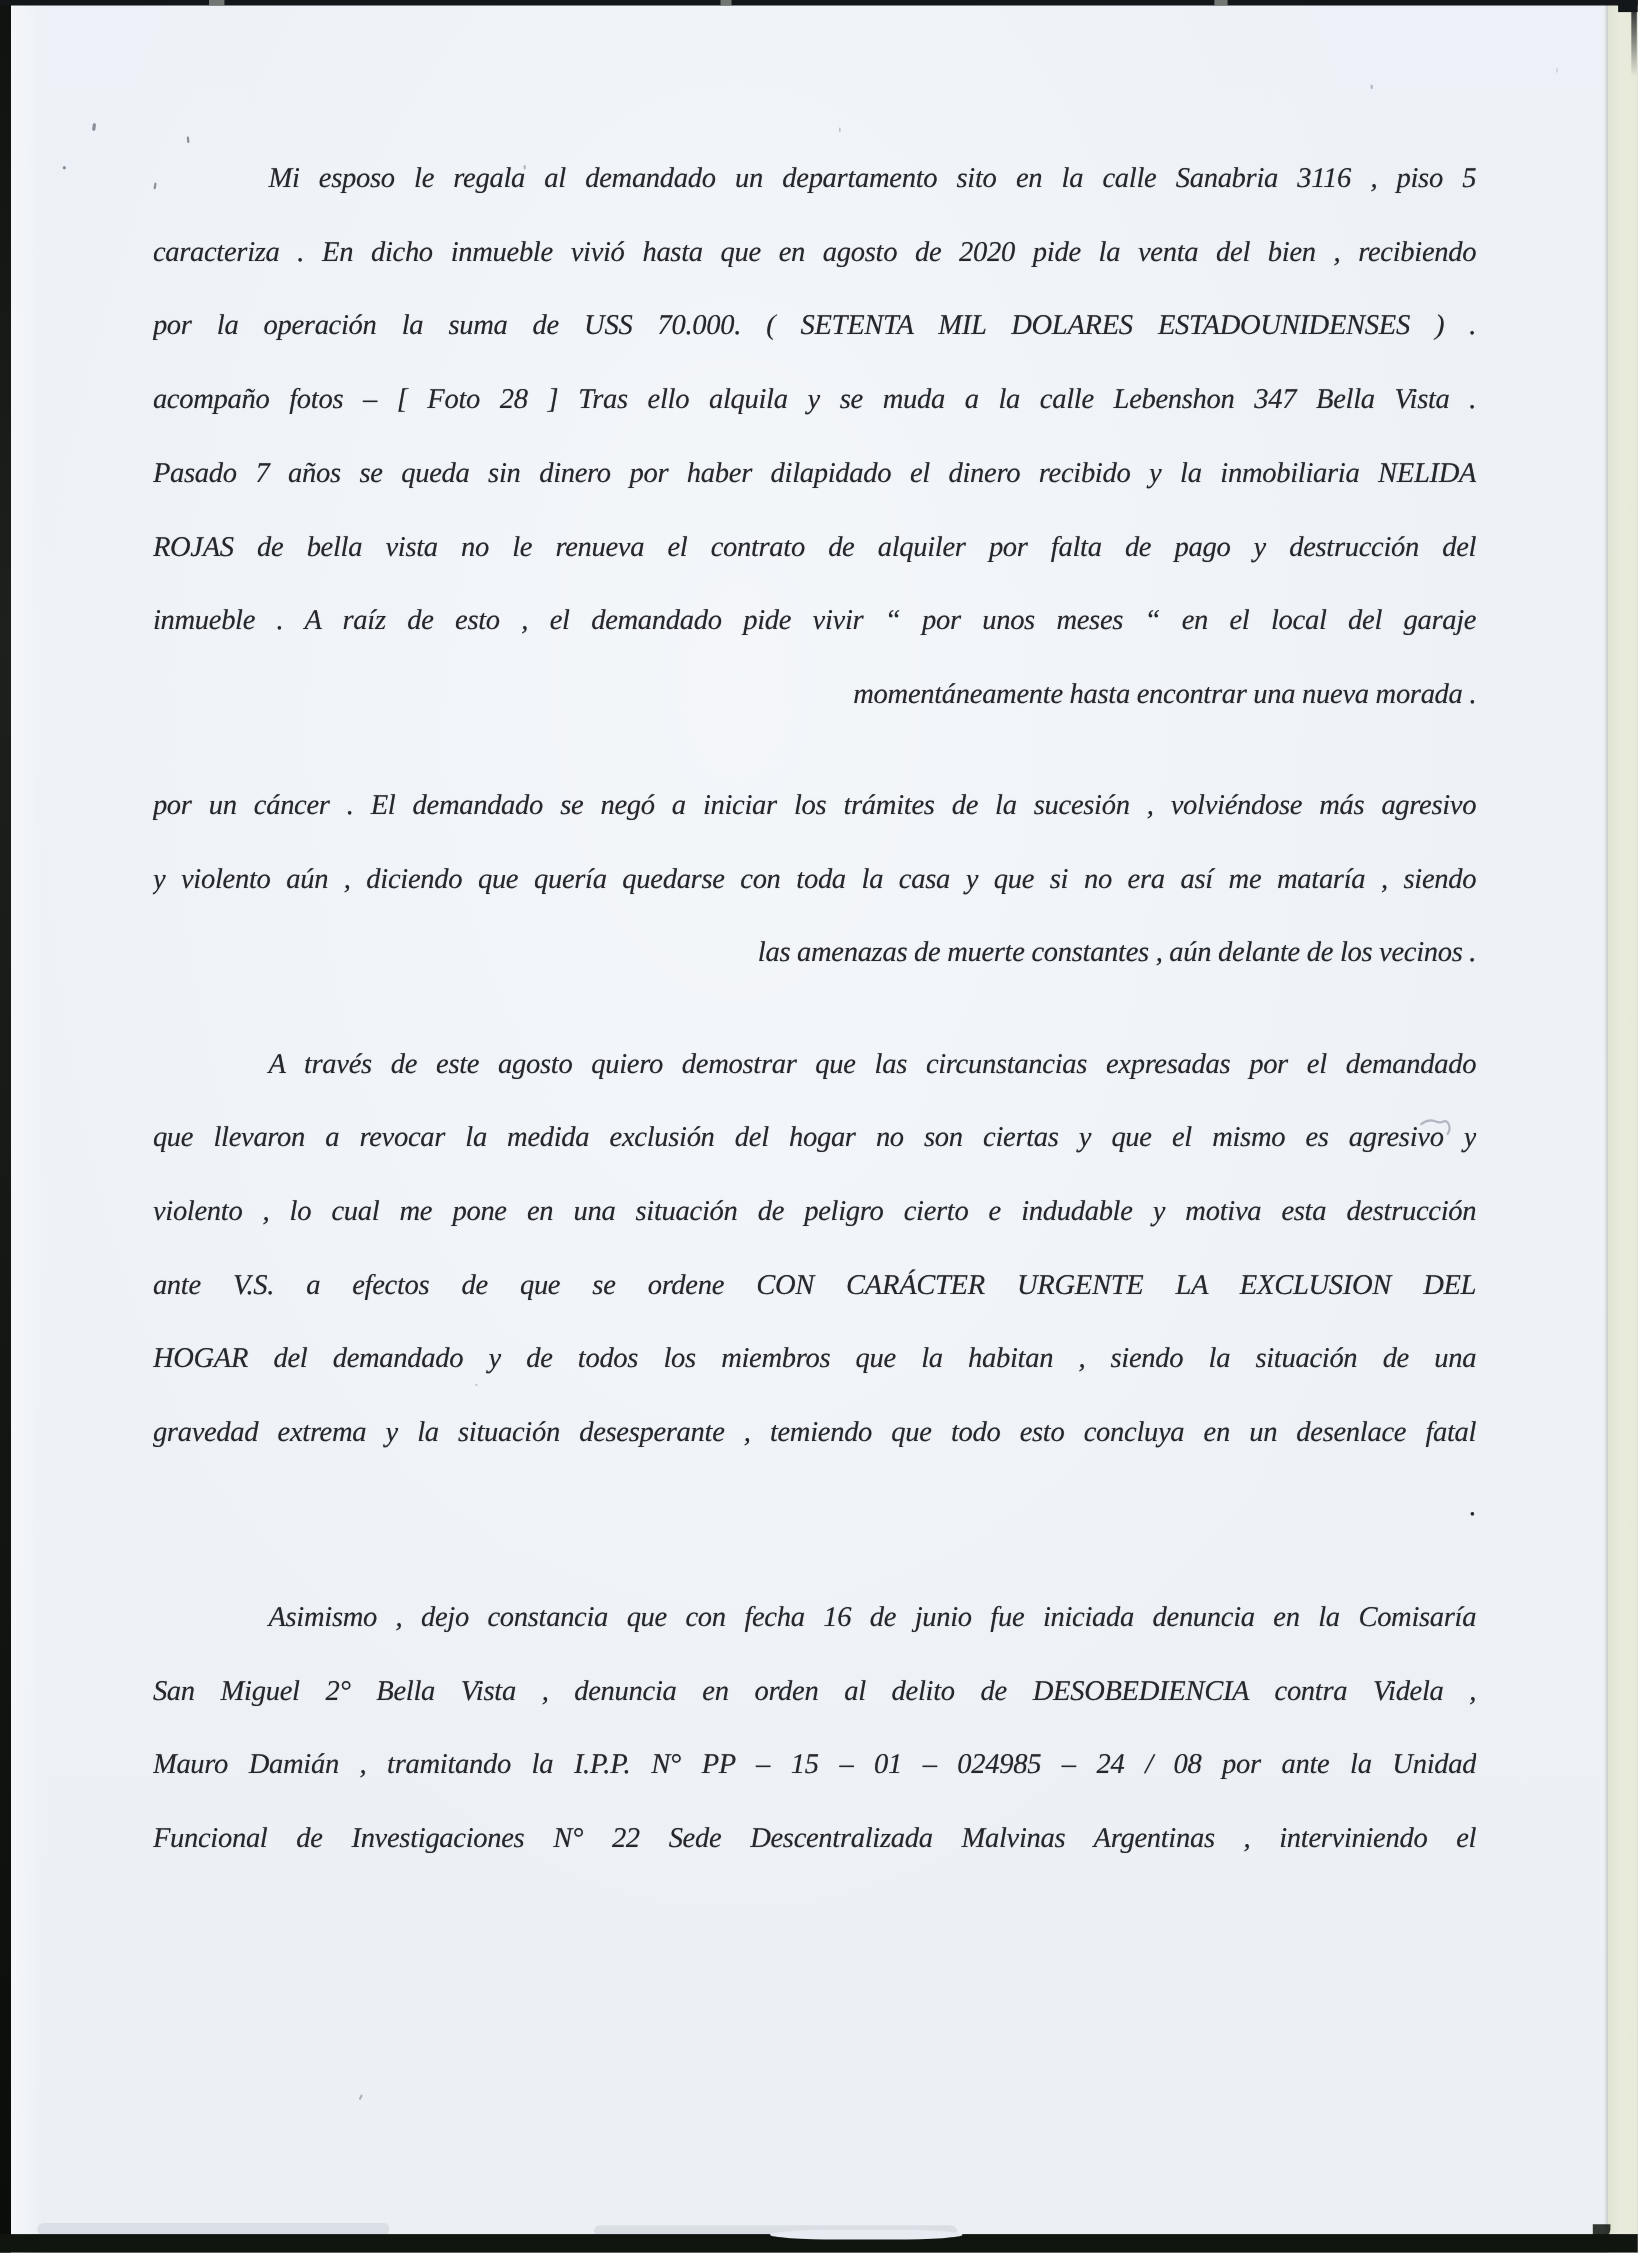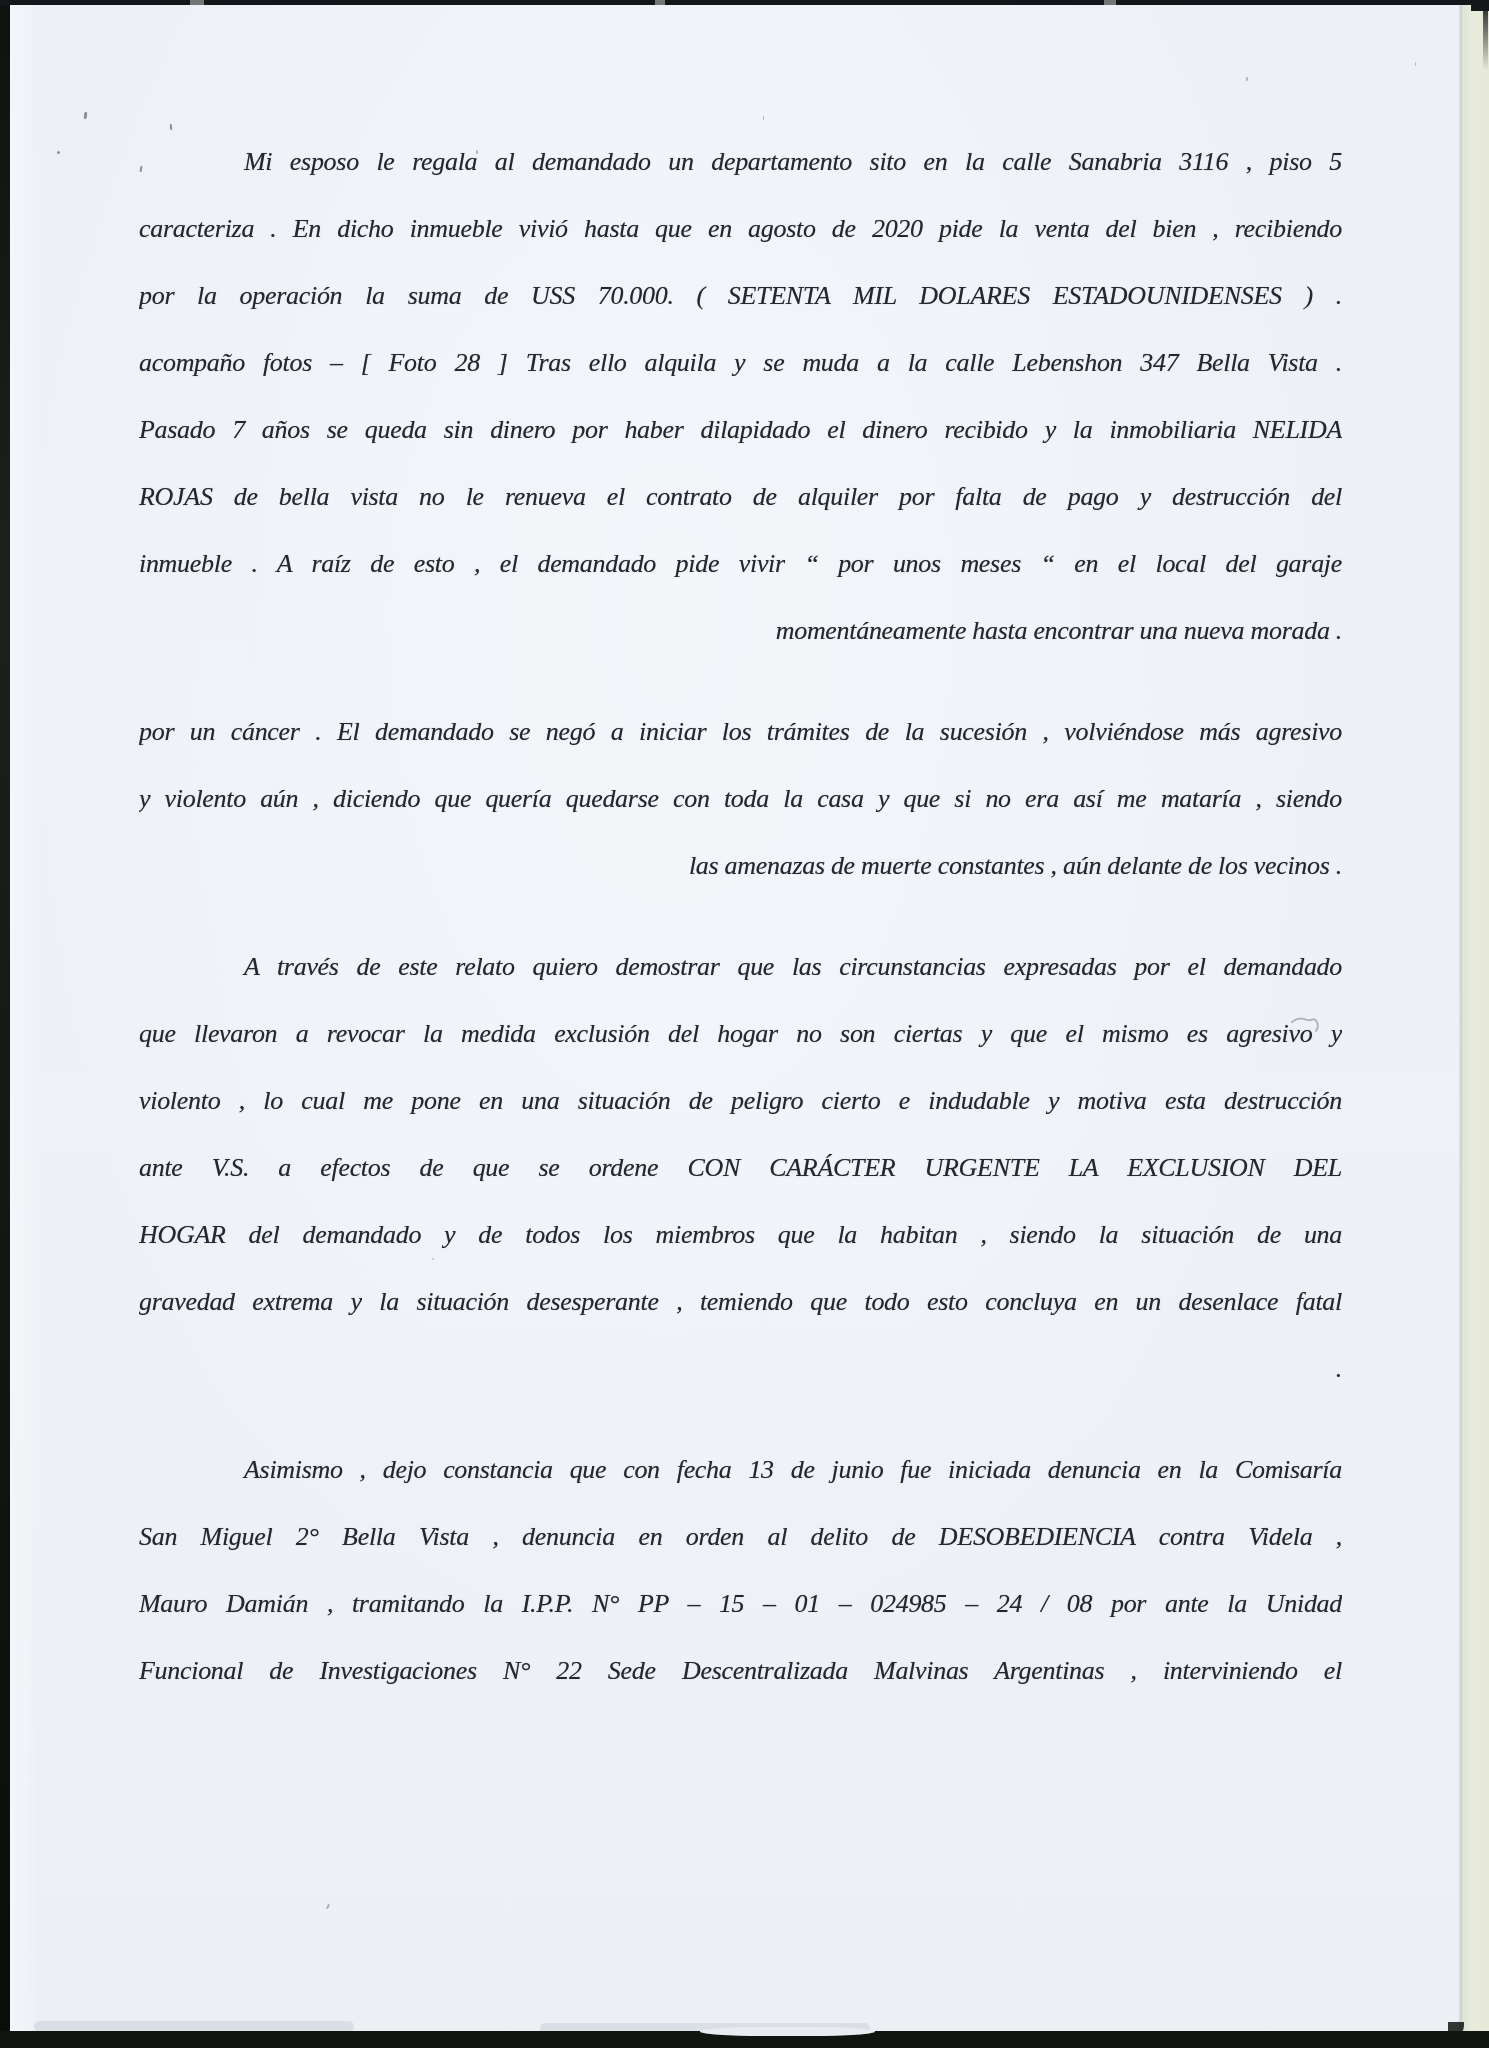--- a/index.html
+++ b/index.html
@@ -98,29 +98,29 @@
         <div class="line justify">ROJAS de bella vista no le renueva el contrato de alquiler por falta de pago y destrucción del</div>
         <div class="line justify">inmueble . A raíz de esto , el demandado pide vivir “ por unos meses “ en el local del garaje</div>
         <div class="line">momentáneamente hasta encontrar una nueva morada .</div>
       </div>
       <div class="paragraph">
         <div class="line justify">por un cáncer . El demandado se negó a iniciar los trámites de la sucesión , volviéndose más agresivo</div>
         <div class="line justify">y violento aún , diciendo que quería quedarse con toda la casa y que si no era así me mataría , siendo</div>
         <div class="line">las amenazas de muerte constantes , aún delante de los vecinos .</div>
       </div>
       <div class="paragraph">
-        <div class="line justify indent">A través de este relato quiero demostrar que las circunstancias expresadas por el demandado</div>
+        <div class="line justify indent">A través de este agosto quiero demostrar que las circunstancias expresadas por el demandado</div>
         <div class="line justify">que llevaron a revocar la medida exclusión del hogar no son ciertas y que el mismo es agresivo y</div>
         <div class="line justify">violento , lo cual me pone en una situación de peligro cierto e indudable y motiva esta destrucción</div>
         <div class="line justify">ante V.S. a efectos de que se ordene CON CARÁCTER URGENTE LA EXCLUSION DEL</div>
         <div class="line justify">HOGAR del demandado y de todos los miembros que la habitan , siendo la situación de una</div>
         <div class="line justify">gravedad extrema y la situación desesperante , temiendo que todo esto concluya en un desenlace fatal</div>
         <div class="line">.</div>
       </div>
       <div class="paragraph">
-        <div class="line justify indent">Asimismo , dejo constancia que con fecha 13 de junio fue iniciada denuncia en la Comisaría</div>
+        <div class="line justify indent">Asimismo , dejo constancia que con fecha 16 de junio fue iniciada denuncia en la Comisaría</div>
         <div class="line justify">San Miguel 2° Bella Vista , denuncia en orden al delito de DESOBEDIENCIA contra Videla ,</div>
         <div class="line justify">Mauro Damián , tramitando la I.P.P. N° PP – 15 – 01 – 024985 – 24 / 08 por ante la Unidad</div>
         <div class="line justify">Funcional de Investigaciones N° 22 Sede Descentralizada Malvinas Argentinas , interviniendo el</div>
       </div>
     </div>
 
 </div>
 
 </body></html>

